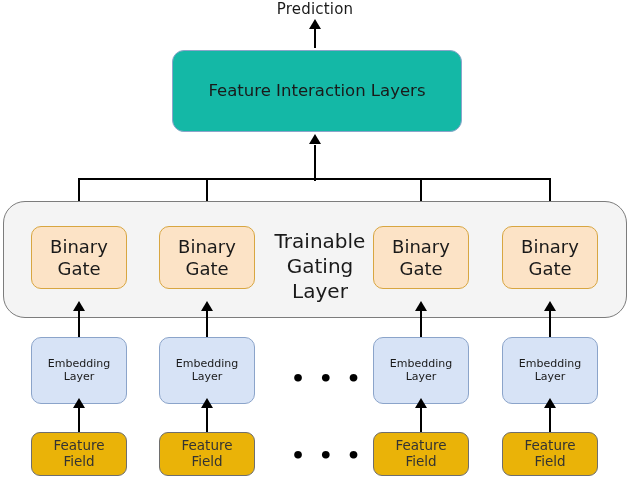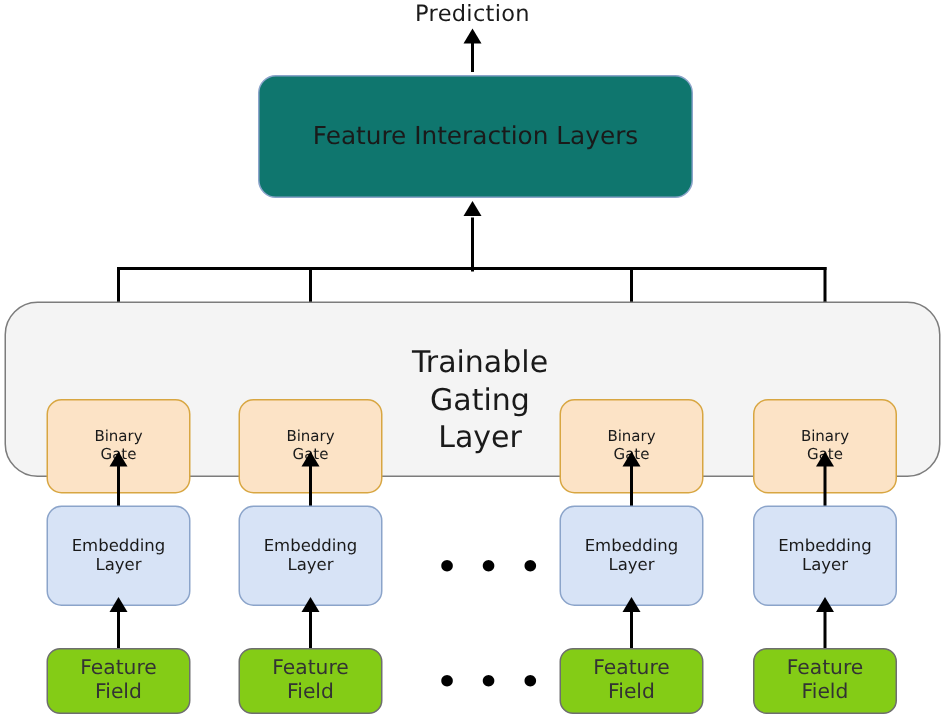--- a/index.html
+++ b/index.html
@@ -40,21 +40,21 @@
     color: #1a1a1a;
     letter-spacing: 0.2px;
   }
 
   
   .fil-box {
     left: 172px;
     top: 50px;
     width: 290px;
     height: 82px;
-    background: #0f766e;
+    background: #14b8a6;
     border: 1.6px solid #8ba4ca;
     border-radius: 12px;
     font-size: 16.5px;
   }
 
   
   .gating-container {
     position: absolute;
     left: 3px;
     top: 201px;
@@ -66,22 +66,21 @@
     border-radius: 22px;
   }
 
   .gate-box {
     top: 226px;
     width: 96px;
     height: 63px;
     background: #fce3c6;
     border: 1.7px solid #d8a641;
     border-radius: 10px;
-    font-size: 10px;
-    margin-top: 40px;
+    font-size: 18px;
   }
 
   .gating-caption {
     position: absolute;
     left: 264px;
     top: 229px;
     width: 112px;
     text-align: center;
     font-size: 20px;
     line-height: 1.24;
@@ -96,21 +95,21 @@
     background: #d7e3f6;
     border: 1.6px solid #8ba4ca;
     border-radius: 10px;
     font-size: 11px;
   }
 
   .ff-box {
     top: 432px;
     width: 96px;
     height: 44px;
-    background: #84cc16;
+    background: #eab308;
     border: 1.5px solid #6e6e6e;
     border-radius: 9px;
     font-size: 13.5px;
     color: #333333;
   }
 
   
   .vline {
     position: absolute;
     width: 2.4px;

